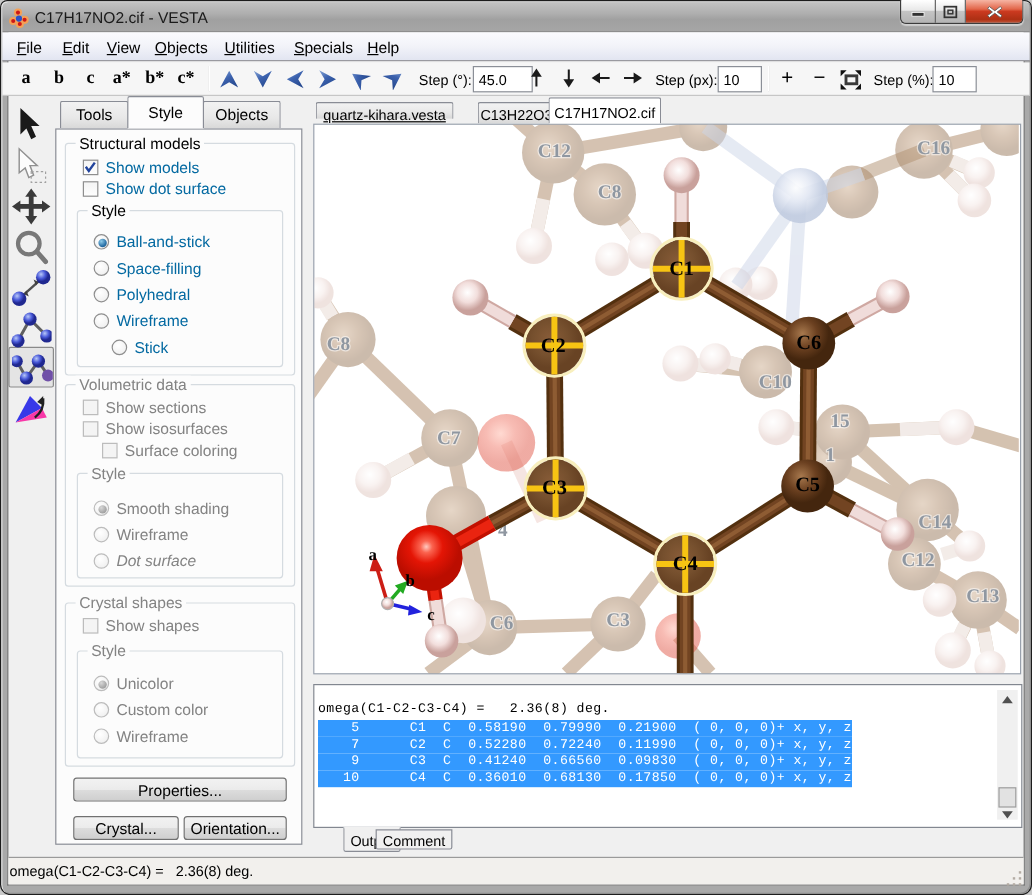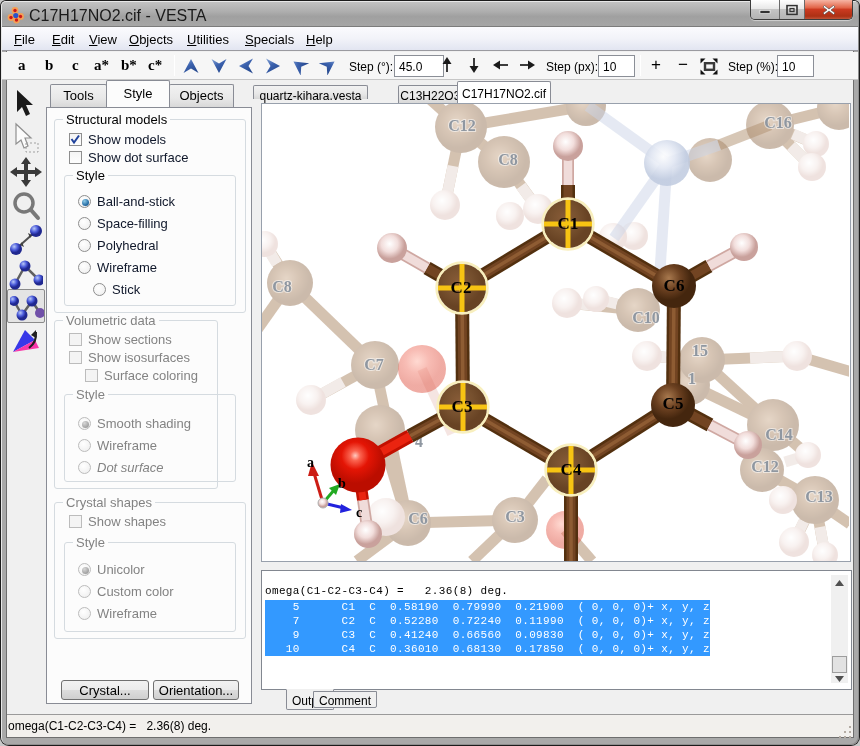--- a/index.html
+++ b/index.html
@@ -5,21 +5,21 @@
 * { margin:0; padding:0; box-sizing:border-box; }
 html,body { width:860px; height:746px; overflow:hidden; }
 body { font-family:"Liberation Sans", sans-serif; position:relative; background:#c9c9c9; }
 #frame0 { left:0; top:0; right:0; bottom:0; background:#1c1c1c; border-radius:6px 6px 9px 9px; }
 .abs { position:absolute; }
 
 #frame1 { left:1px; top:1px; right:1px; bottom:1px; background:#a9a9a9; border-radius:5px 5px 8px 8px; box-shadow:inset 1px 1px 0 #e8e8e8, inset -1px -1px 0 #8f8f8f; }
 #frameInner { left:6px; top:27px; right:6px; bottom:8px; background:#f0f0f0; border:1px solid #6e6e6e; border-top:none; }
 
 #titlebar { left:2px; top:2px; right:2px; height:25px; background:linear-gradient(180deg,#c2c2c2 0%,#aeaeae 40%,#a0a0a0 60%,#a6a6a6 100%); border-bottom:1px solid #7c7c7c; border-radius:4px 4px 0 0; }
-#title { left:29px; top:7px; font-size:16px; color:#1a1a1a; }
+#title { left:29px; top:7px; font-size:13px; color:#1a1a1a; }
 
 #winbtns { left:750px; top:0; width:103px; height:20px; display:flex; border:1px solid #3c3c3c; border-top:none; border-radius:0 0 5px 5px; overflow:hidden; box-shadow:0 1px 1px rgba(255,255,255,0.5), inset 0 1px 0 rgba(255,255,255,0.7); }
 .wbtn { height:100%; border-right:1px solid #6a6a6a; background:linear-gradient(180deg,#ffffff 0%,#e8e8e8 45%,#c4c4c4 50%,#b4b4b4 100%); position:relative; }
 #btnmin { width:29px; } #btnmax { width:25px; }
 #btnclose { width:47px; border-right:none; background:linear-gradient(180deg,#f6b5a4 0%,#e2664a 40%,#cb3a20 50%,#ad3014 85%,#c05438 100%); }
 .wicon { position:absolute; left:50%; top:50%; transform:translate(-50%,-50%); }
 
 #menubar { left:2px; top:27px; right:2px; height:24px; background:linear-gradient(180deg,#fbfbfe 0%,#f2f3f9 50%,#e2e5f1 100%); border-bottom:1px solid #9a9aa0; font-size:13px; color:#000; }
 #menubar span { position:absolute; top:5px; }
 #menubar u { text-decoration:underline; }
@@ -33,21 +33,21 @@
 .licon { position:absolute; left:9px; width:34px; height:32px; }
 #dihedbox { left:7px; top:289px; width:38px; height:34px; border:1px solid #8a8a8a; background:#e4e4e4; border-radius:2px; }
 
 .tab { position:absolute; font-size:13px; text-align:center; border:1px solid #898c95; border-bottom:none; border-radius:2px 2px 0 0; background:linear-gradient(180deg,#f2f2f2,#e8e8e8 60%,#d8d8d8); }
 .tab.active { background:#fcfcfc; z-index:3; }
 #panel { left:46px; top:107px; width:206px; height:597px; background:#fcfcfc; border:1px solid #898c95; z-index:2; }
 
 .grp { position:absolute; border:1px solid #d5dbe0; border-radius:3px; }
 .grplab { position:absolute; top:-8px; left:8px; background:#fcfcfc; padding:0 3px; font-size:13px; color:#000; }
 .grplab.dis { color:#838383; }
-.citem { position:absolute; font-size:13px; color:#0f172a; white-space:nowrap; }
+.citem { position:absolute; font-size:13px; color:#0369a1; white-space:nowrap; }
 .citem.dis { color:#838383; }
 .cbox { display:inline-block; width:13px; height:13px; border:1px solid #8e8e8e; background:linear-gradient(180deg,#f4f4f4,#fdfdfd); vertical-align:-2px; margin-right:6px; position:relative; }
 .cbox.dis { border-color:#bcbcbc; background:#f4f4f4; }
 .rad { display:inline-block; width:13px; height:13px; border:1px solid #8e8e8e; border-radius:50%; background:radial-gradient(circle at 40% 35%,#ffffff,#ececec); vertical-align:-2px; margin-right:6px; position:relative; }
 .rad.dis { border-color:#bcbcbc; }
 .rdot { position:absolute; left:3px; top:3px; width:7px; height:7px; border-radius:50%; background:radial-gradient(circle at 35% 30%,#8ecbe8,#2a71a8 60%,#1b4f7c); }
 .rdot.dis { background:radial-gradient(circle at 35% 30%,#d8d8d8,#a8a8a8 60%,#909090); }
 .pbtn { position:absolute; border:1px solid #707070; border-radius:3px; background:linear-gradient(180deg,#f2f2f2 0%,#ebebeb 50%,#dddddd 50%,#cfcfcf 100%); font-size:13px; color:#000; text-align:center; }
 
 .ctab { position:absolute; font-size:12px; text-align:center; border:1px solid #898c95; border-bottom:none; border-radius:2px 2px 0 0; background:linear-gradient(180deg,#f2f2f2,#e8e8e8 60%,#d8d8d8); padding-top:3px; }
@@ -240,21 +240,21 @@
     <div class="grp" style="left:9px;top:55px;width:172px;height:131px;">
       <div class="grplab">Style</div>
       <div class="citem" style="left:13px;top:18px;"><span class="rad"><span class="rdot"></span></span>Ball-and-stick</div>
       <div class="citem" style="left:13px;top:40px;"><span class="rad"></span>Space-filling</div>
       <div class="citem" style="left:13px;top:62px;"><span class="rad"></span>Polyhedral</div>
       <div class="citem" style="left:13px;top:84px;"><span class="rad"></span>Wireframe</div>
       <div class="citem" style="left:28px;top:106px;"><span class="rad"></span>Stick</div>
     </div>
   </div>
 
-  <div class="grp" style="left:7px;top:212px;width:164px;height:169px;">
+  <div class="grp" style="left:7px;top:212px;width:192px;height:169px;">
     <div class="grplab dis">Volumetric data</div>
     <div class="citem dis" style="left:14px;top:11px;"><span class="cbox dis"></span>Show sections</div>
     <div class="citem dis" style="left:14px;top:29px;"><span class="cbox dis"></span>Show isosurfaces</div>
     <div class="citem dis" style="left:14px;top:47px;padding-left:16px;"><span class="cbox dis"></span>Surface coloring</div>
     <div class="grp" style="left:9px;top:73px;width:172px;height:88px;">
       <div class="grplab dis">Style</div>
       <div class="citem dis" style="left:13px;top:21px;"><span class="rad dis"><span class="rdot dis"></span></span>Smooth shading</div>
       <div class="citem dis" style="left:13px;top:43px;"><span class="rad dis"></span>Wireframe</div>
       <div class="citem dis" style="left:13px;top:65px;font-style:italic;"><span class="rad dis"></span>Dot surface</div>
     </div>
@@ -263,25 +263,26 @@
   <div class="grp" style="left:7px;top:394px;width:192px;height:137px;">
     <div class="grplab dis">Crystal shapes</div>
     <div class="citem dis" style="left:14px;top:11px;"><span class="cbox dis"></span>Show shapes</div>
     <div class="grp" style="left:9px;top:39px;width:172px;height:90px;">
       <div class="grplab dis">Style</div>
       <div class="citem dis" style="left:13px;top:19px;"><span class="rad dis"><span class="rdot dis"></span></span>Unicolor</div>
       <div class="citem dis" style="left:13px;top:41px;"><span class="rad dis"></span>Custom color</div>
       <div class="citem dis" style="left:13px;top:63px;"><span class="rad dis"></span>Wireframe</div>
     </div>
   </div>
+  <div class="pbtn" style="left:14px;top:540px;width:178px;height:20px;padding-top:2px;">Properties...</div>
   <div class="pbtn" style="left:14px;top:572px;width:88px;height:20px;padding-top:2px;">Crystal...</div>
   <div class="pbtn" style="left:106px;top:572px;width:86px;height:20px;padding-top:2px;">Orientation...</div>
 </div>
 
-<div class="ctab" style="left:253px;top:85px;width:115px;height:14px;">quartz-kihara.vesta</div>
+<div class="ctab" style="left:263px;top:85px;width:115px;height:14px;text-decoration:underline;">quartz-kihara.vesta</div>
 <div class="ctab" style="left:398px;top:85px;width:80px;height:18px;">C13H22O3.cif</div>
 <div class="ctab active" style="left:457px;top:81px;width:94px;height:22px;padding-top:5px;">C17H17NO2.cif</div>
 <div class="abs" id="canvasbox">
 <svg width="587" height="457" viewBox="0 0 587 457" style="position:absolute;left:0;top:0">
 <defs>
   <radialGradient id="gC" cx="0.38" cy="0.32">
           <stop offset="0" stop-color="#a8794e"></stop>
           <stop offset="0.55" stop-color="#6b4020"></stop>
           <stop offset="1" stop-color="#44260e"></stop>
         </radialGradient>

